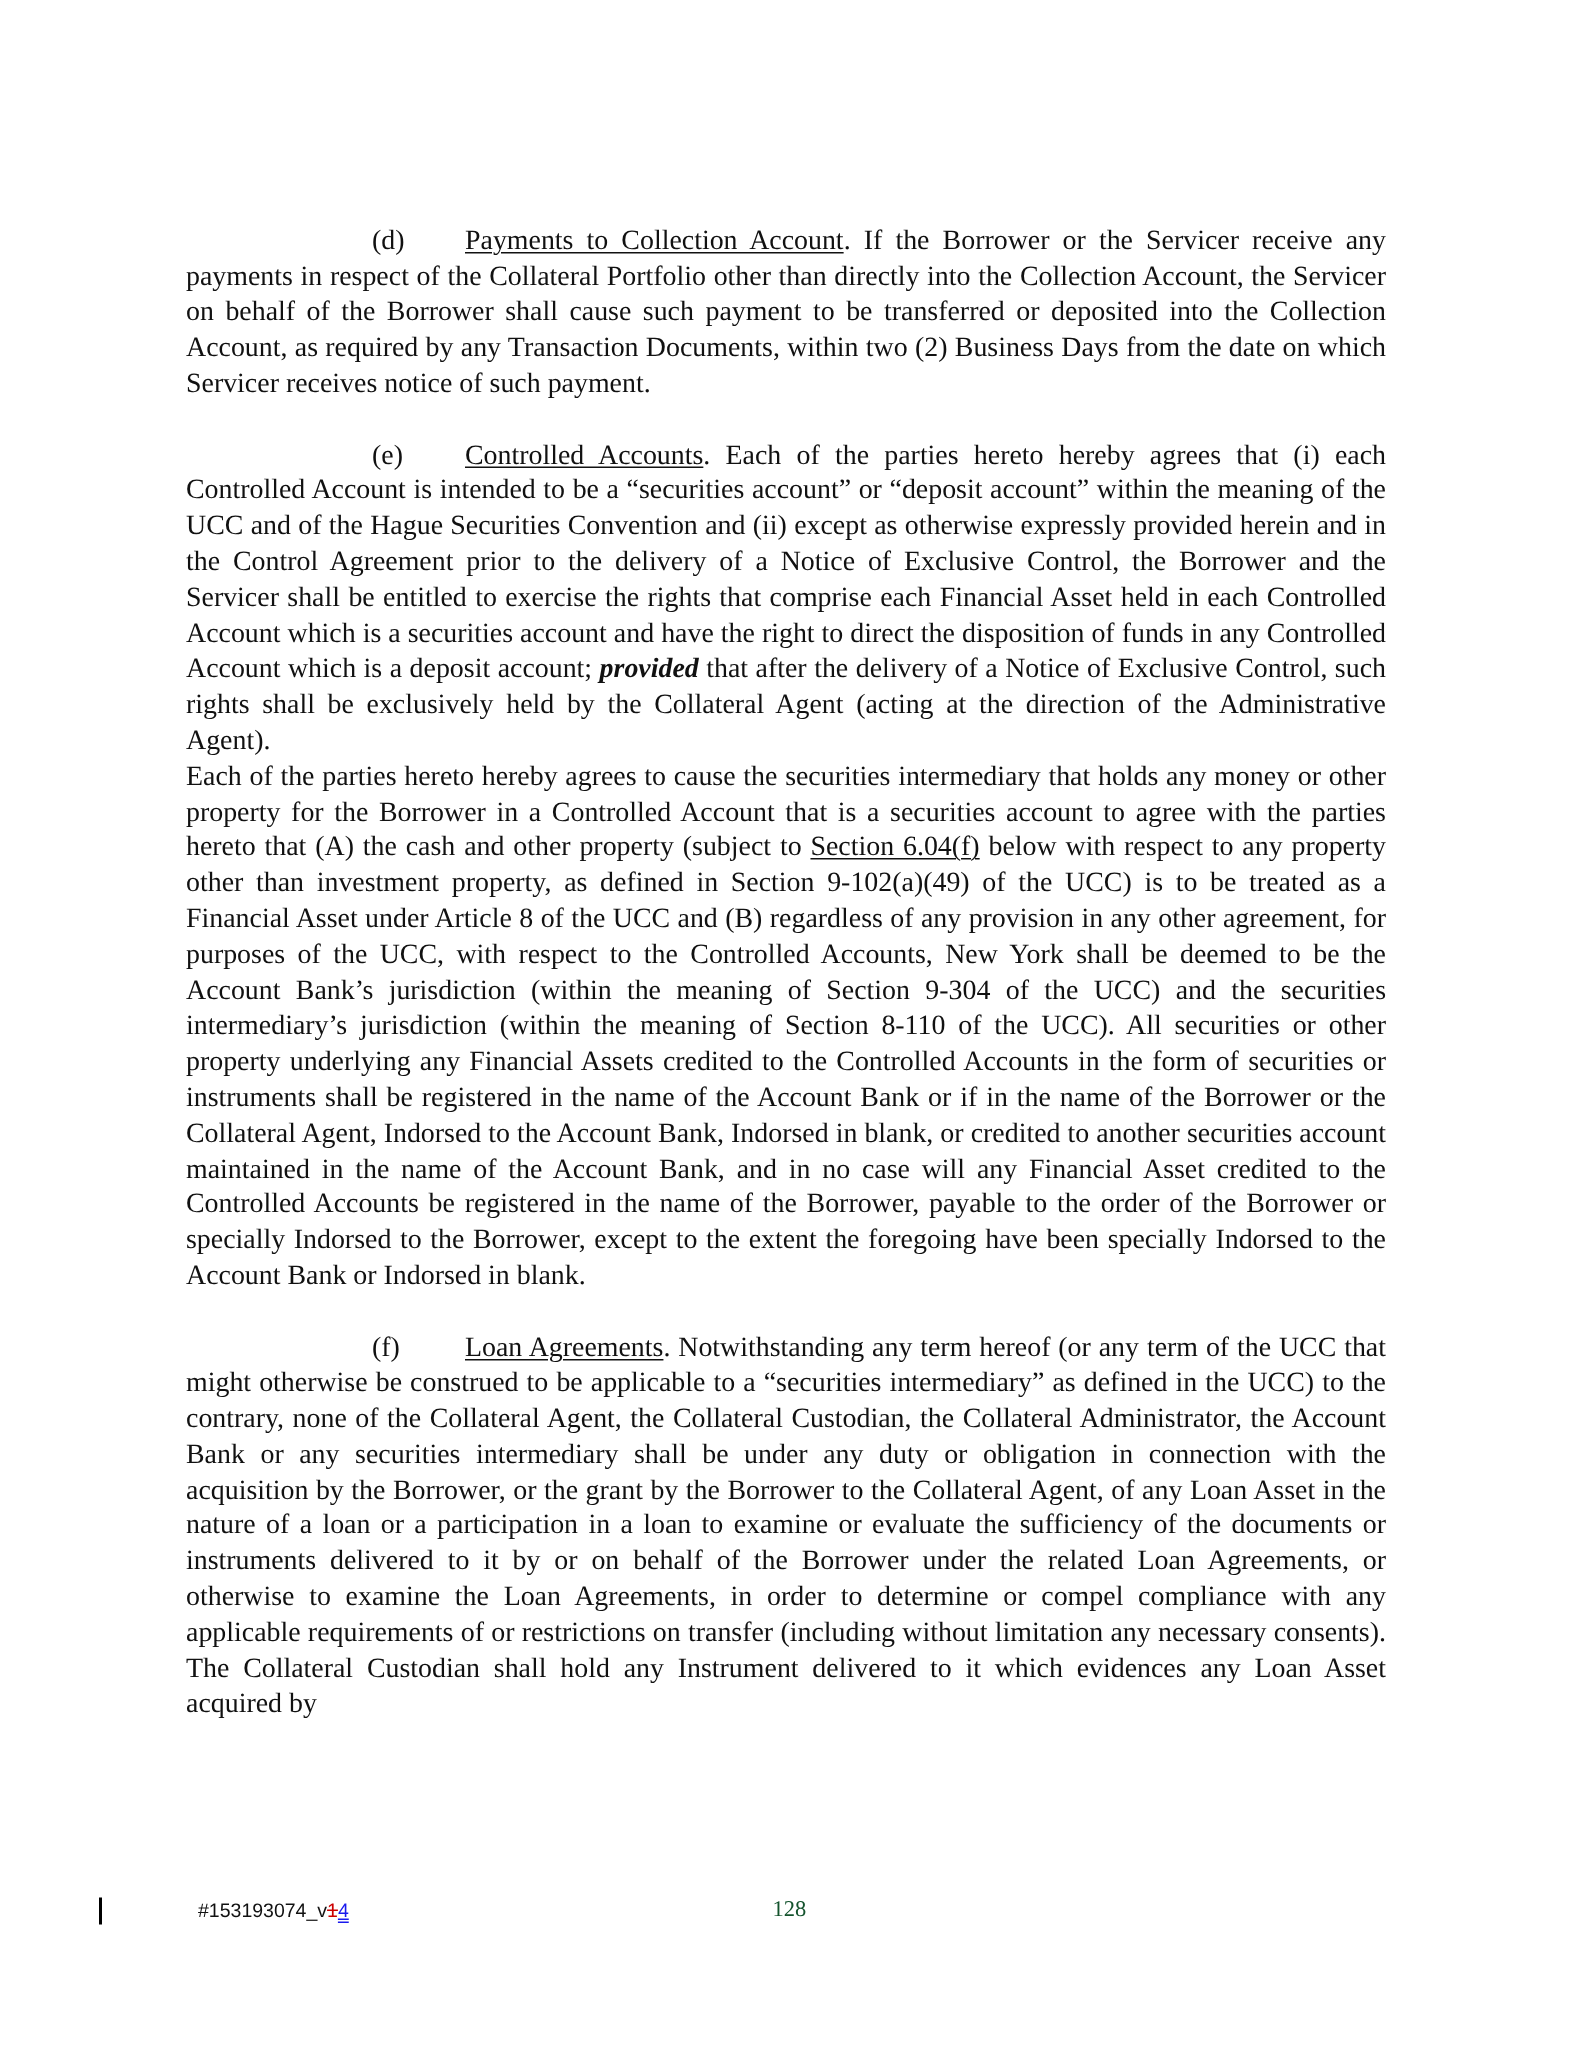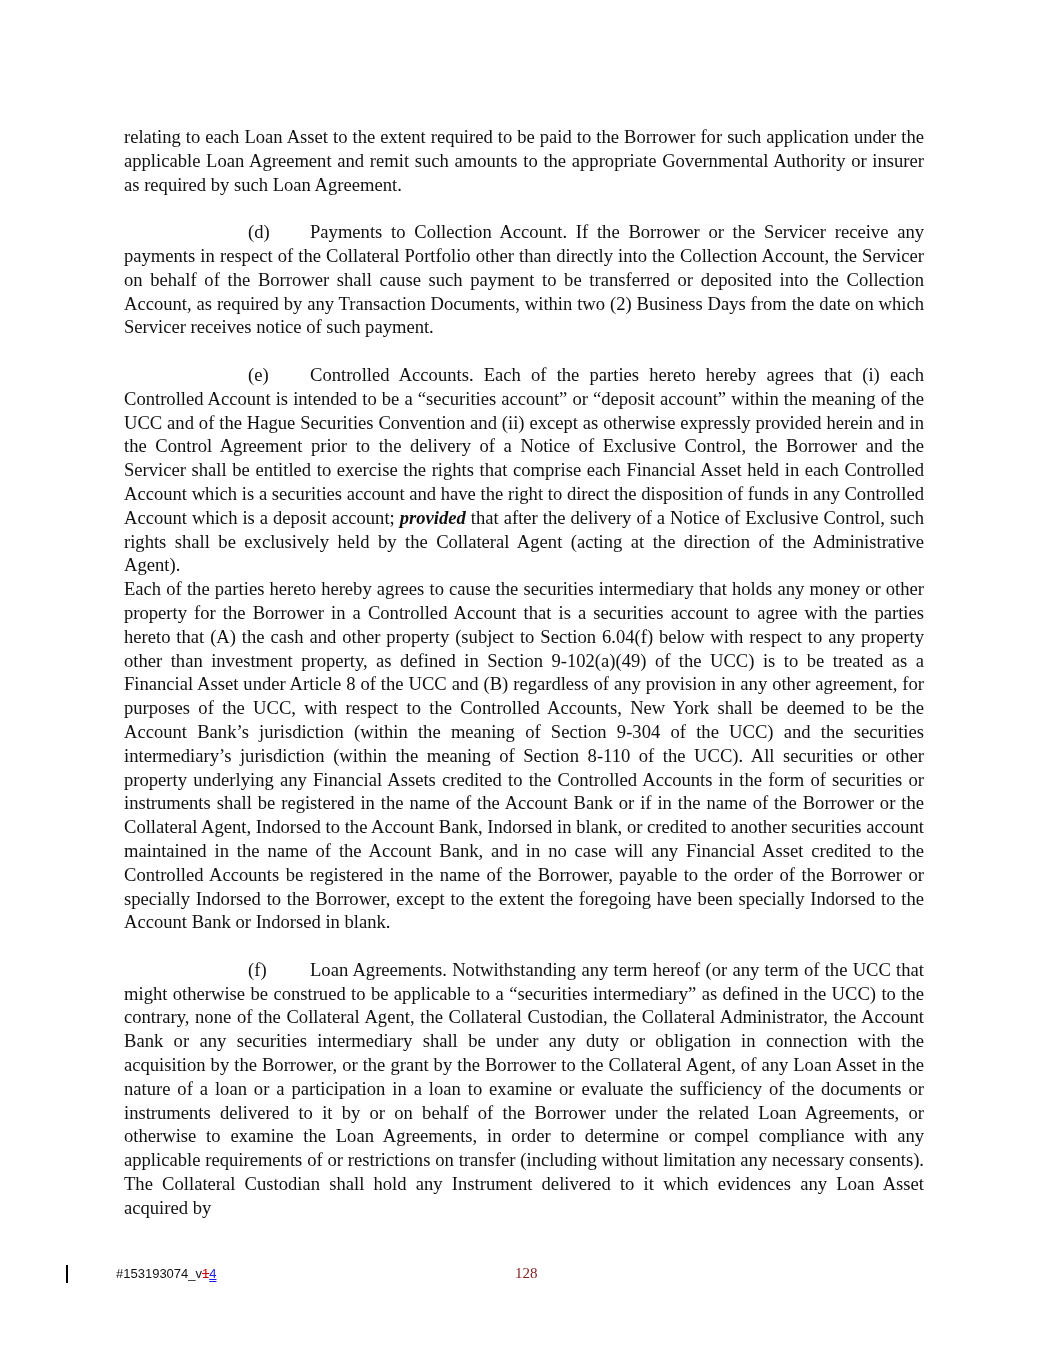--- a/index.html
+++ b/index.html
@@ -6,34 +6,33 @@
     body { width: 1055px; height: 1365px; position: relative; overflow: hidden; }
     .page {
       position: absolute; left: 124px; top: 125px; width: 800px;
       font-family: "Liberation Serif", serif; font-size: 18.6px; line-height: 23.8px;
       color: #111111;
     }
     .para { text-align: justify; text-align-last: left; margin: 0; }
     .gap { height: 23.8px; }
     .indent { display: inline-block; width: 124px; }
     .marker { display: inline-block; width: 62px; }
-    .u { text-decoration-thickness: 1px; text-underline-offset: 2px; }
+    .u { text-decoration: underline; text-decoration-thickness: 1px; text-underline-offset: 2px; }
     .i { font-style: italic; font-weight: bold; }
     .footer { position: absolute; top: 1263px; left: 0; width: 1055px; height: 20px; }
     .change-bar { position: absolute; left: 66px; top: 2px; width: 2px; height: 18px; background: #000; }
-    .docid { position: absolute; left: 116px; top: 3px; font-family: "Liberation Sans", sans-serif; font-size: 13px; color: #111; }
+    .docid { position: absolute; left: 132px; top: 3px; font-family: "Liberation Sans", sans-serif; font-size: 13px; color: #111; }
     .del { color: #cc0000; text-decoration: line-through; }
     .ins { color: #1a1aee; text-decoration: underline double; }
-    .pagenum { position: absolute; left: 515px; top: 2px; font-family: "Liberation Serif", serif; font-size: 15px; color: #7f1d1d; }
+    .pagenum { position: absolute; left: 515px; top: 2px; font-family: "Liberation Serif", serif; font-size: 15px; color: #14532d; }
   </style>
 </head>
 <body>
 
 <div class="page">
-  <p class="para">relating to each Loan Asset to the extent required to be paid to the Borrower for such application under the applicable Loan Agreement and remit such amounts to the appropriate Governmental Authority or insurer as required by such Loan Agreement.</p>
   <div class="gap"></div>
 
   <p class="para"><span class="indent"></span><span class="marker">(d)</span><span class="u">Payments to Collection Account</span><span>.  If the Borrower or the Servicer receive any payments in respect of the Collateral Portfolio other than directly into the Collection Account, the Servicer on behalf of the Borrower shall cause such payment to be transferred or deposited into the Collection Account, as required by any Transaction Documents, within two (2) Business Days from the date on which Servicer receives notice of such payment.</span></p>
   <div class="gap"></div>
 
   <p class="para"><span class="indent"></span><span class="marker">(e)</span><span class="u">Controlled Accounts</span><span>.  Each of the parties hereto hereby agrees that (i) each Controlled Account is intended to be a “securities account” or “deposit account” within the meaning of the UCC and of the Hague Securities Convention and (ii) except as otherwise expressly provided herein and in the Control Agreement prior to the delivery of a Notice of Exclusive Control, the Borrower and the Servicer shall be entitled to exercise the rights that comprise each Financial Asset held in each Controlled Account which is a securities account and have the right to direct the disposition of funds in any Controlled Account which is a deposit account; </span><span class="i">provided</span><span> that after the delivery of a Notice of Exclusive Control, such rights shall be exclusively held by the Collateral Agent (acting at the direction of the Administrative Agent).</span></p>
   <p class="para"><span>Each of the parties hereto hereby agrees to cause the securities intermediary that holds any money or other property for the Borrower in a Controlled Account that is a securities account to agree with the parties hereto that (A) the cash and other property (subject to </span><span class="u">Section 6.04(f)</span><span> below with respect to any property other than investment property, as defined in Section 9-102(a)(49) of the UCC) is to be treated as a Financial Asset under Article 8 of the UCC and (B) regardless of any provision in any other agreement, for purposes of the UCC, with respect to the Controlled Accounts, New York shall be deemed to be the Account Bank’s jurisdiction (within the meaning of Section 9-304 of the UCC) and the securities intermediary’s jurisdiction (within the meaning of Section 8-110 of the UCC).  All securities or other property underlying any Financial Assets credited to the Controlled Accounts in the form of securities or instruments shall be registered in the name of the Account Bank or if in the name of the Borrower or the Collateral Agent, Indorsed to the Account Bank, Indorsed in blank, or credited to another securities account maintained in the name of the Account Bank, and in no case will any Financial Asset credited to the Controlled Accounts be registered in the name of the Borrower, payable to the order of the Borrower or specially Indorsed to the Borrower, except to the extent the foregoing have been specially Indorsed to the Account Bank or Indorsed in blank.</span></p>
   <div class="gap"></div>
 
   <p class="para"><span class="indent"></span><span class="marker">(f)</span><span class="u">Loan Agreements</span><span>.  Notwithstanding any term hereof (or any term of the UCC that might otherwise be construed to be applicable to a “securities intermediary” as defined in the UCC) to the contrary, none of the Collateral Agent, the Collateral Custodian, the Collateral Administrator, the Account Bank or any securities intermediary shall be under any duty or obligation in connection with the acquisition by the Borrower, or the grant by the Borrower to the Collateral Agent, of any Loan Asset in the nature of a loan or a participation in a loan to examine or evaluate the sufficiency of the documents or instruments delivered to it by or on behalf of the Borrower under the related Loan Agreements, or otherwise to examine the Loan Agreements, in order to determine or compel compliance with any applicable requirements of or restrictions on transfer (including without limitation any necessary consents).  The Collateral Custodian shall hold any Instrument delivered to it which evidences any Loan Asset acquired by</span></p>

